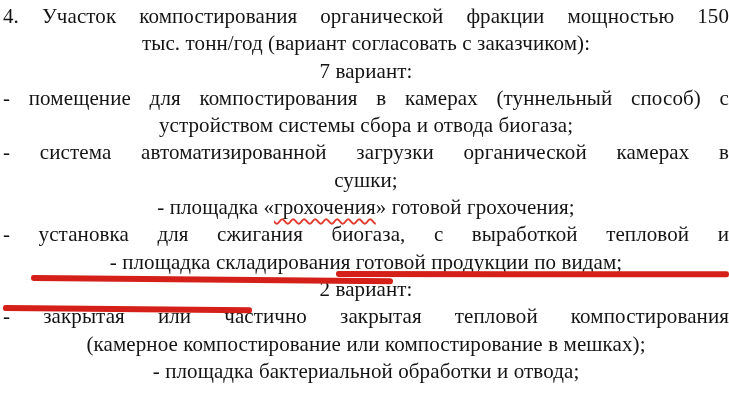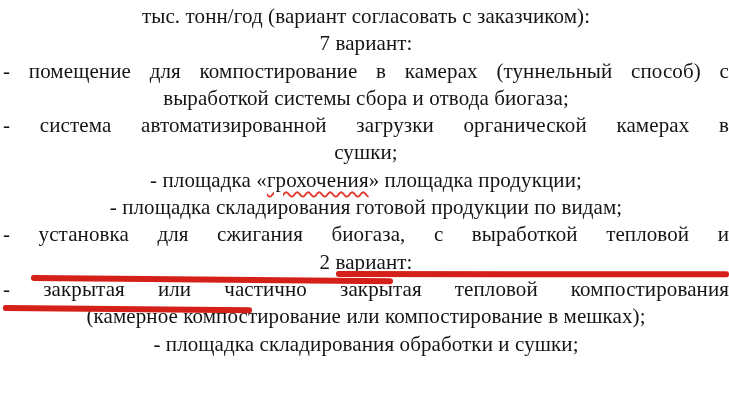--- a/index.html
+++ b/index.html
@@ -65,31 +65,32 @@
     width: 249px; height: 5.5px;
     transform: rotate(0.55deg);
     transform-origin: left center;
   }
 </style>
 </head>
 <body>
 
 <div class="page">
   <div class="textblock">
+    <div class="line full">4. Участок компостирования органической фракции мощностью 150</div>
     <div class="line left">тыс. тонн/год (вариант согласовать с заказчиком):</div>
     <div class="line left">7 вариант:</div>
-    <div class="line full">- помещение для компостирование в камерах (туннельный способ) с</div>
-    <div class="line left">выработкой системы сбора и отвода биогаза;</div>
+    <div class="line full">- помещение для компостирования в камерах (туннельный способ) с</div>
+    <div class="line left">устройством системы сбора и отвода биогаза;</div>
     <div class="line full">- система автоматизированной загрузки органической камерах в</div>
     <div class="line left">сушки;</div>
-    <div class="line left"><span>- площадка «</span><span class="squiggle">грохочения</span><span>» площадка продукции;</span></div>
+    <div class="line left"><span>- площадка «</span><span class="squiggle">грохочения</span><span>» готовой грохочения;</span></div>
+    <div class="line full">- установка для сжигания биогаза, с выработкой тепловой и</div>
     <div class="line left">- площадка складирования готовой продукции по видам;</div>
-    <div class="line full">- установка для сжигания биогаза, с выработкой тепловой и</div>
     <div class="line left">2 вариант:</div>
     <div class="line full">- закрытая или частично закрытая тепловой компостирования</div>
     <div class="line left">(камерное компостирование или компостирование в мешках);</div>
-    <div class="line left">- площадка складирования обработки и сушки;</div>
+    <div class="line left">- площадка бактериальной обработки и отвода;</div>
   </div>
 
   <div class="stroke stroke-a"></div>
   <div class="stroke stroke-b"></div>
   <div class="stroke stroke-c"></div>
 </div>
 
 </body></html>

